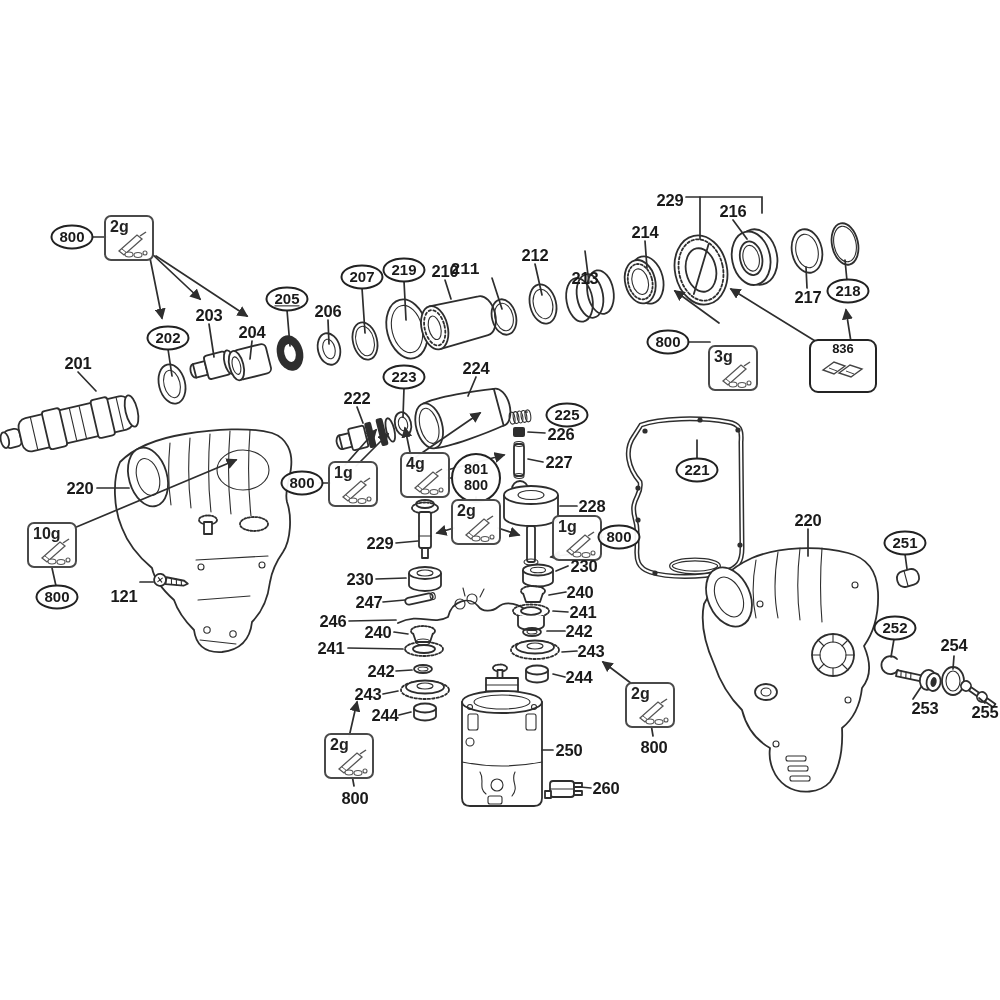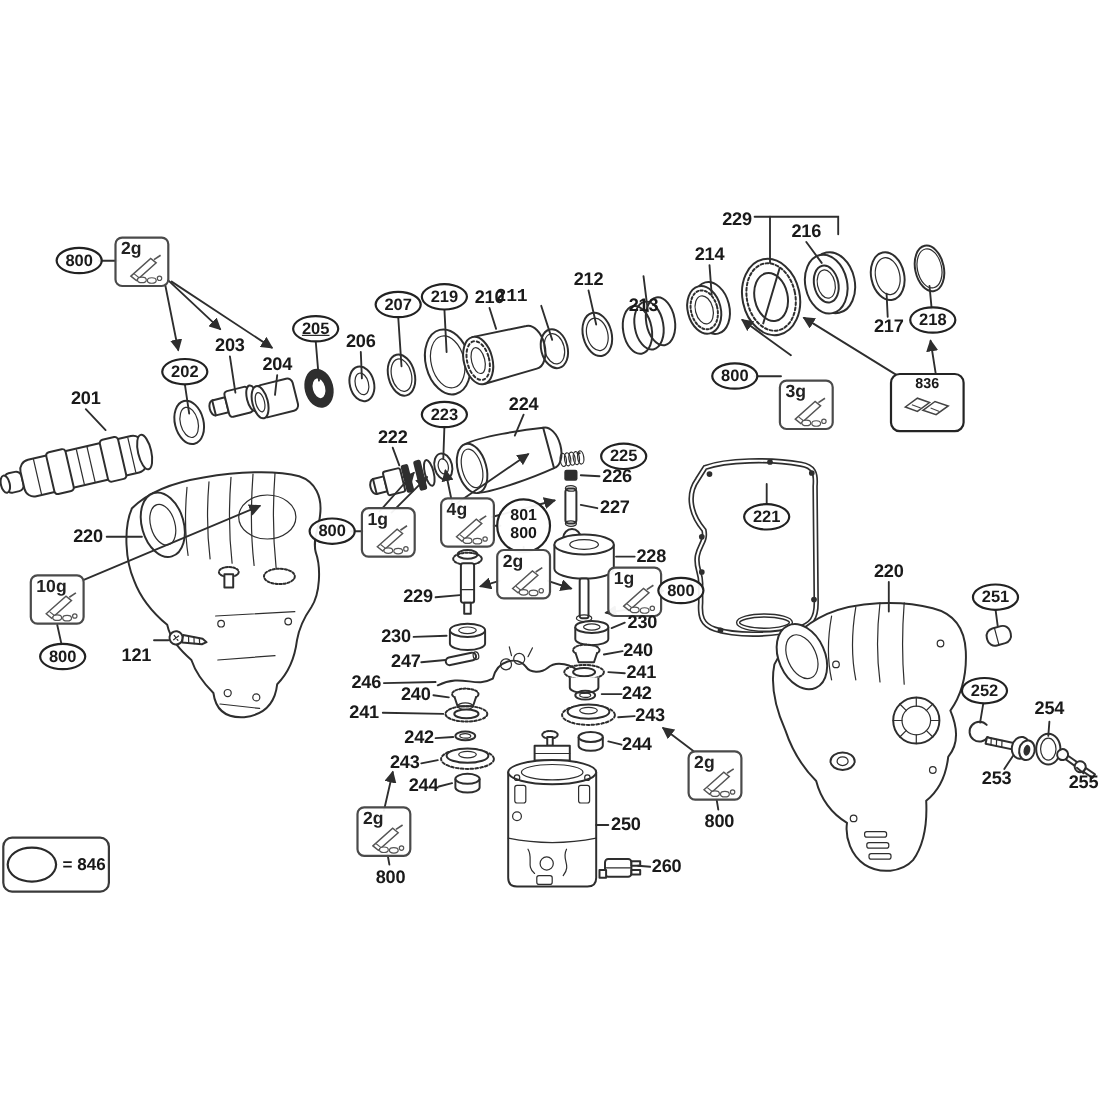--- a/index.html
+++ b/index.html
@@ -612,23 +612,19 @@
       <line x1="7" y1="20" x2="12" y2="24" stroke="#555" stroke-width="1"></line>
       <ellipse cx="14" cy="25.5" rx="4" ry="2.5" fill="#fff" stroke="#555" stroke-width="1.1"></ellipse>
       <ellipse cx="23" cy="26" rx="4" ry="2.5" fill="#fff" stroke="#555" stroke-width="1.1"></ellipse>
       <circle cx="30" cy="24" r="2" fill="#fff" stroke="#555" stroke-width="1.1"></circle>
     </svg>
   </div>
       <div class="callout-plain" style="left: 654px; top: 747px;">800</div>
       <div class="callout-plain" style="left: 808px; top: 520px;">220</div>
       <div class="callout-oval" style="left: 905px; top: 543px;">251</div>
       <div class="callout-oval" style="left: 895px; top: 628px;">252</div>
-      <div class="callout-plain" style="left: 906px; top: 708px;">253</div>
+      <div class="callout-plain" style="left: 925px; top: 708px;">253</div>
       <div class="callout-plain" style="left: 954px; top: 645px;">254</div>
       <div class="callout-plain" style="left: 985px; top: 712px;">255</div>
     </div>
 
-<div class="legend-box" style="left:51px;top:786px">
-  <span class="legend-oval"></span>
-  <span class="legend-text">= 846</span>
+
 </div>
 
-</div>
-
 </body></html>

